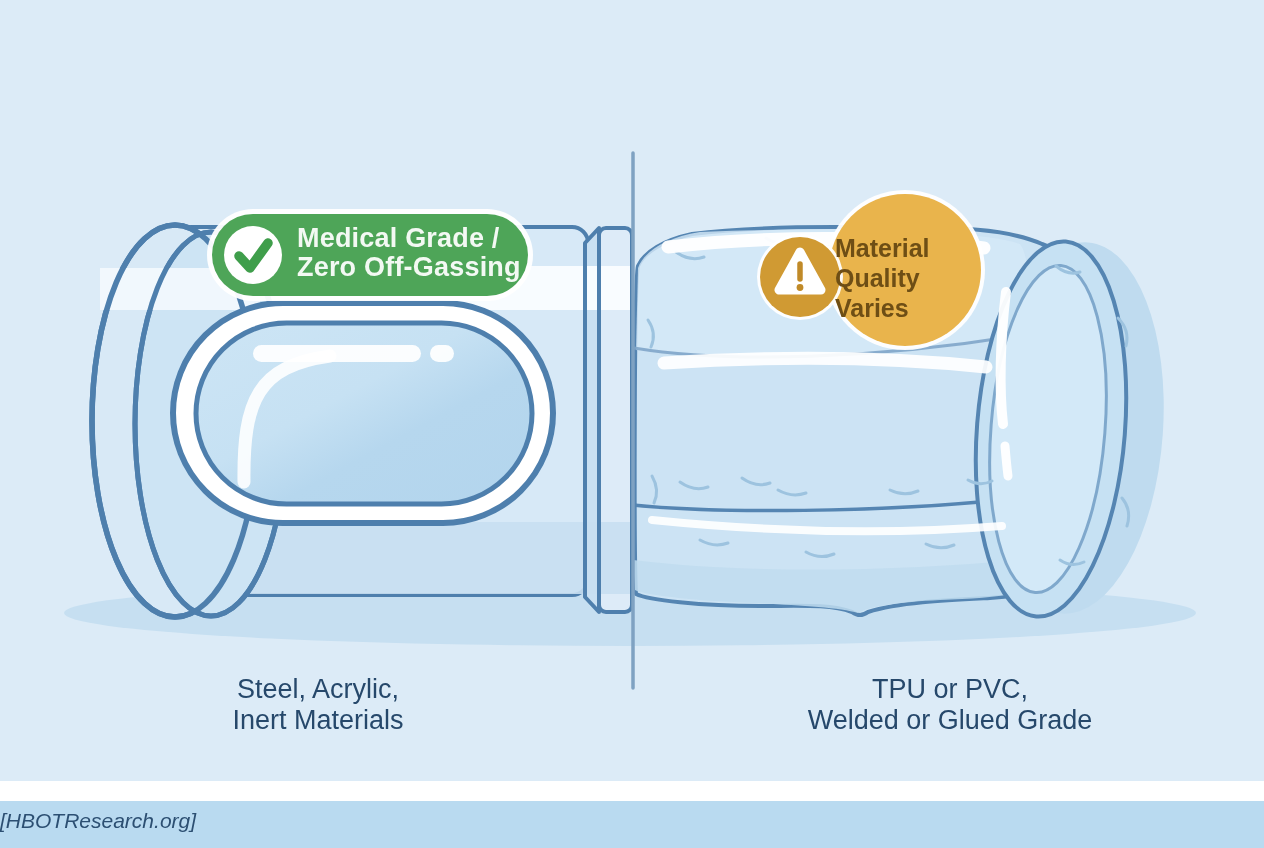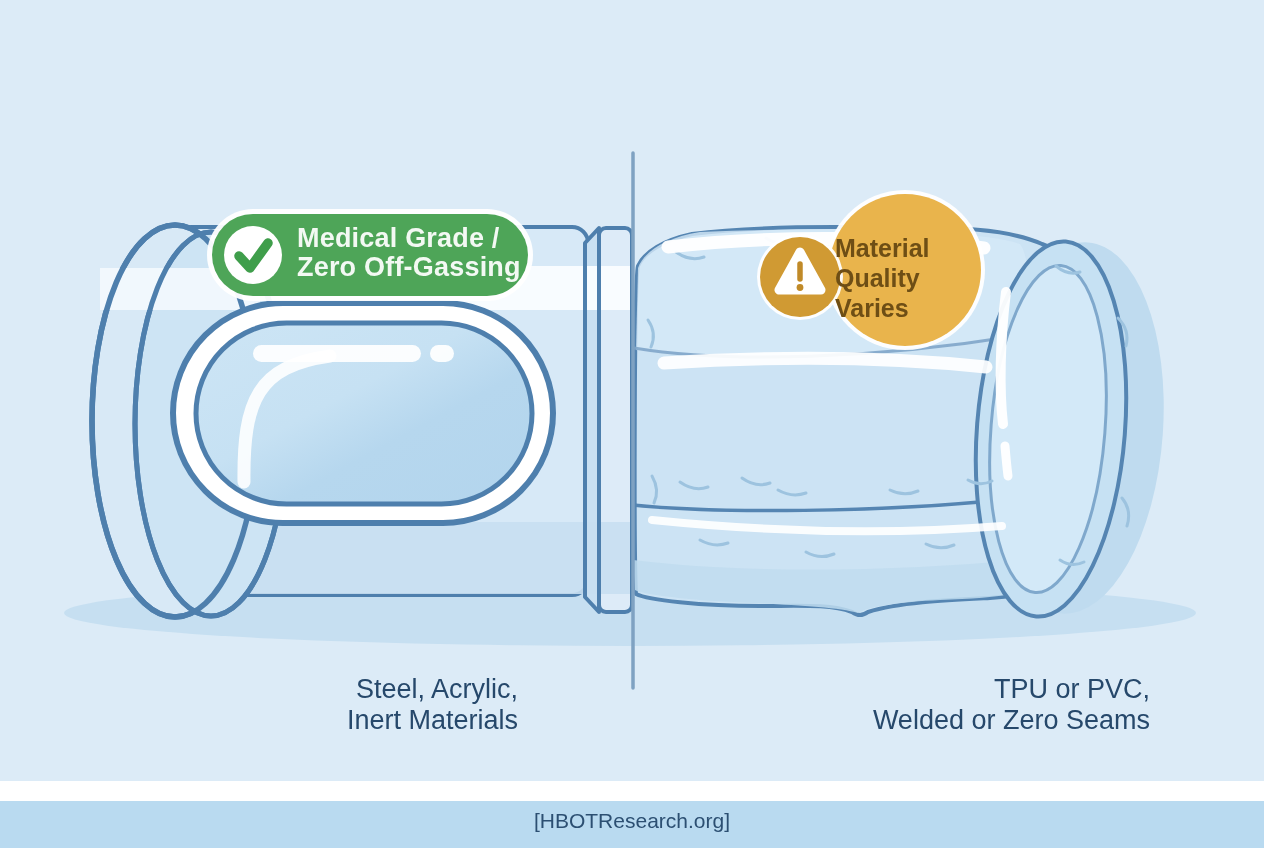--- a/index.html
+++ b/index.html
@@ -2,26 +2,26 @@
 <html><head>
 <meta charset="utf-8">
 <style>
   html,body{margin:0;padding:0;}
   body{width:1264px;height:848px;overflow:hidden;background:#DCEBF7;}
   #stage{position:relative;width:1264px;height:848px;background:#DCEBF7;font-family:"Liberation Sans",sans-serif;}
   #scene{position:absolute;left:0;top:0;}
   .txt{position:absolute;white-space:pre-line;font-family:"Liberation Sans",sans-serif;}
   .badge-green-text{left:297px;top:224px;font-size:27px;line-height:29px;font-weight:600;color:#F3F9F3;letter-spacing:.2px;}
   .badge-orange-text{left:835px;top:233px;width:140px;font-size:25px;line-height:30px;font-weight:700;color:#6E4E15;text-align:left;}
-  .caption{top:674px;width:400px;font-size:27px;line-height:31px;font-weight:400;color:#26486B;text-align:right;}
+  .caption{top:674px;width:400px;font-size:27px;line-height:31px;font-weight:400;color:#26486B;text-align:center;}
   .caption-left{left:118px;}
   .caption-right{left:750px;}
   .white-band{position:absolute;left:0;top:781px;width:1264px;height:20px;background:#FFFFFF;}
   .footer-band{position:absolute;left:0;top:801px;width:1264px;height:47px;background:#B9DAF0;}
-  .footer-text{left:0;top:808px;width:1264px;font-size:21px;line-height:26px;color:#2C4F72;text-align:center;}
+  .footer-text{left:0;top:808px;width:1264px;font-size:21px;line-height:26px;color:#2C4F72;font-style:italic;}
 </style>
 </head>
 <body>
 
 <div id="stage">
 
   <svg id="scene" width="1264" height="848" viewBox="0 0 1264 848" aria-hidden="true">
     <defs>
       <linearGradient id="glass" x1="0" y1="0" x2="1" y2="1">
         <stop offset="0" stop-color="#CDE5F5"></stop>
@@ -158,18 +158,18 @@
 Zero Off-Gassing</div>
 
   <div class="txt badge-orange-text">Material
 Quality
 Varies</div>
 
   <div class="txt caption caption-left">Steel, Acrylic,
 Inert Materials</div>
 
   <div class="txt caption caption-right">TPU or PVC,
-Welded or Zero Seams</div>
+Welded or Glued Grade</div>
 
   <div class="white-band"></div>
   <div class="footer-band"></div>
   <div class="txt footer-text">[HBOTResearch.org]</div>
 </div>
 
 </body></html>

